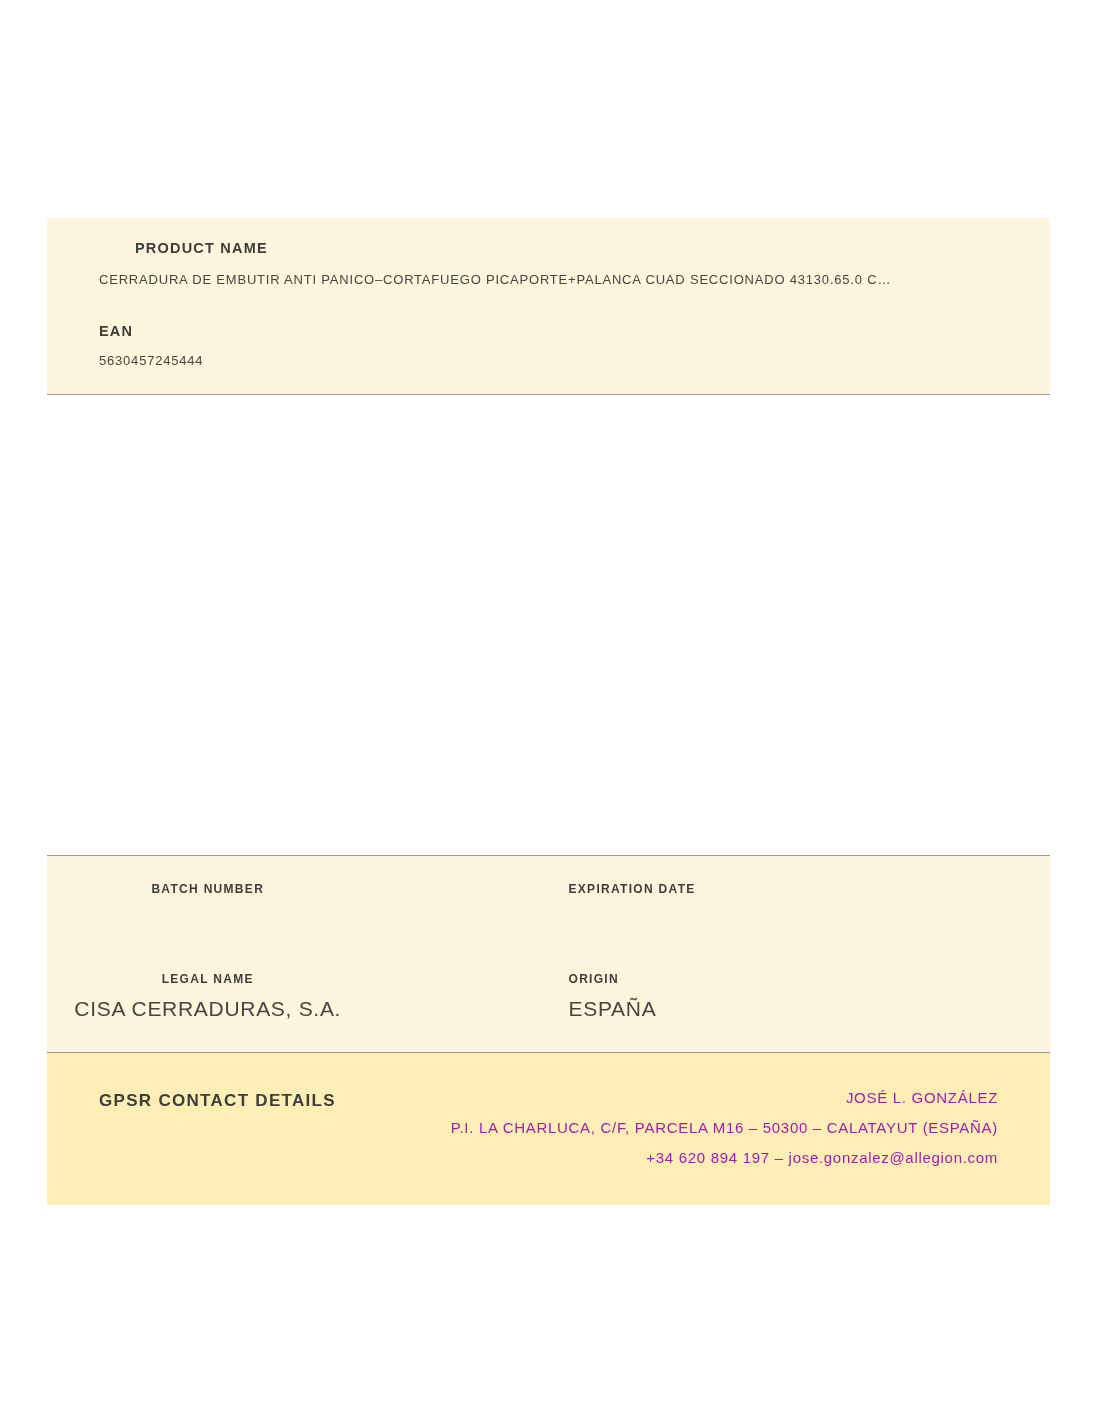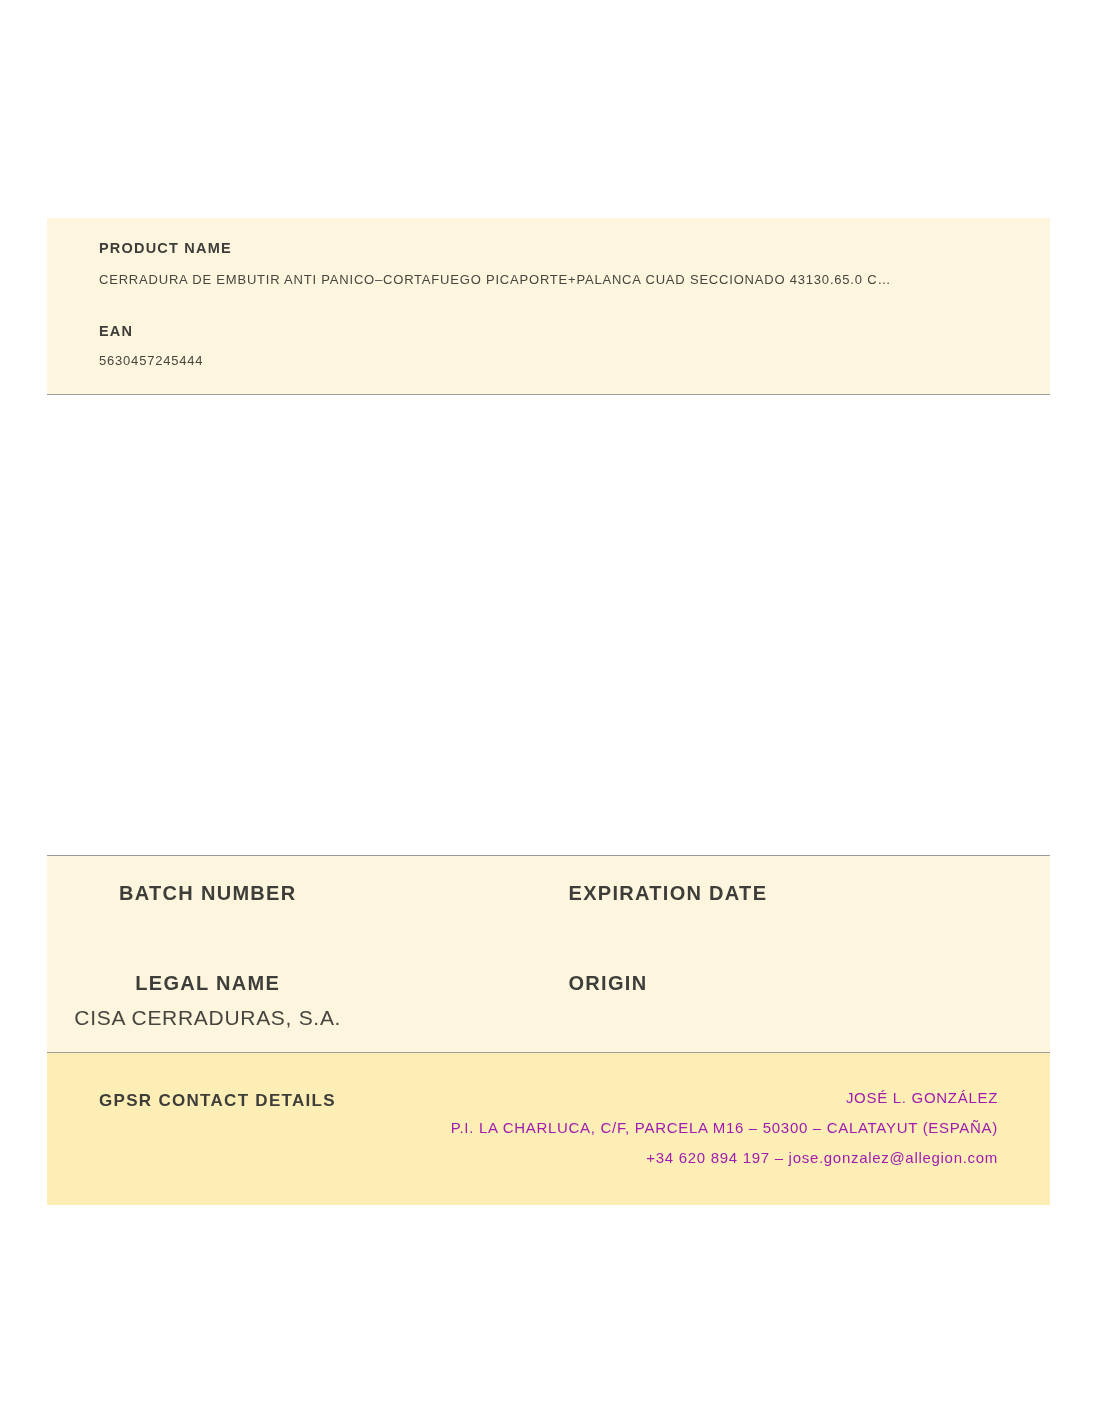--- a/index.html
+++ b/index.html
@@ -43,21 +43,21 @@
     margin: 0;
     padding: 0;
   }
   .field-value {
     font-size: 13px;
     letter-spacing: 0.8px;
     color: #46463f;
     margin: 0;
     padding: 0;
   }
-  .product-name-label { margin-bottom: 16px; }
+  .product-name-label { margin-bottom: 16px; margin-left: 36px; }
   .product-name-value { margin-bottom: 36px; }
   .ean-label { margin-bottom: 14px; }
 
   
   .spacer {
     position: absolute;
     left: 47px;
     top: 399px;
     width: 1003px;
     height: 456px;
@@ -91,21 +91,21 @@
     box-sizing: border-box;
     padding-right: 180px;
   }
   .cell-right {
     width: 50%;
     box-sizing: border-box;
     padding-left: 20px;
     text-align: left;
   }
   .head-text {
-    font-size: 20px;
+    font-size: 12px;
     font-weight: bold;
     letter-spacing: 1.3px;
     color: #3d3d3a;
     white-space: nowrap;
   }
   .val-text {
     font-size: 21px;
     letter-spacing: 0.7px;
     color: #46463f;
     margin-top: 11px;
@@ -174,20 +174,21 @@
       </div>
     </div>
 
     <div class="grid-row row-legal">
       <div class="cell-left">
         <div class="head-text">LEGAL NAME</div>
         <div class="val-text">CISA CERRADURAS, S.A.</div>
       </div>
       <div class="cell-right">
         <div class="head-text">ORIGIN</div>
+        <div class="val-text">ESPAÑA</div>
       </div>
     </div>
 
   </div>
 
   <div class="gpsr-block">
     <div class="gpsr-label">GPSR CONTACT DETAILS</div>
     <div class="gpsr-lines">
       <div class="gpsr-line">JOSÉ L. GONZÁLEZ</div>
       <div class="gpsr-line">P.I. LA CHARLUCA, C/F, PARCELA M16 – 50300 – CALATAYUT (ESPAÑA)</div>

